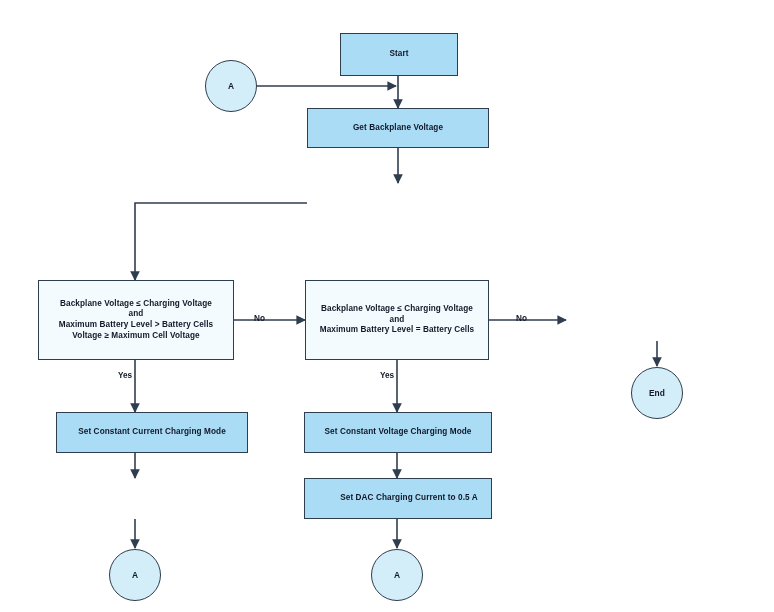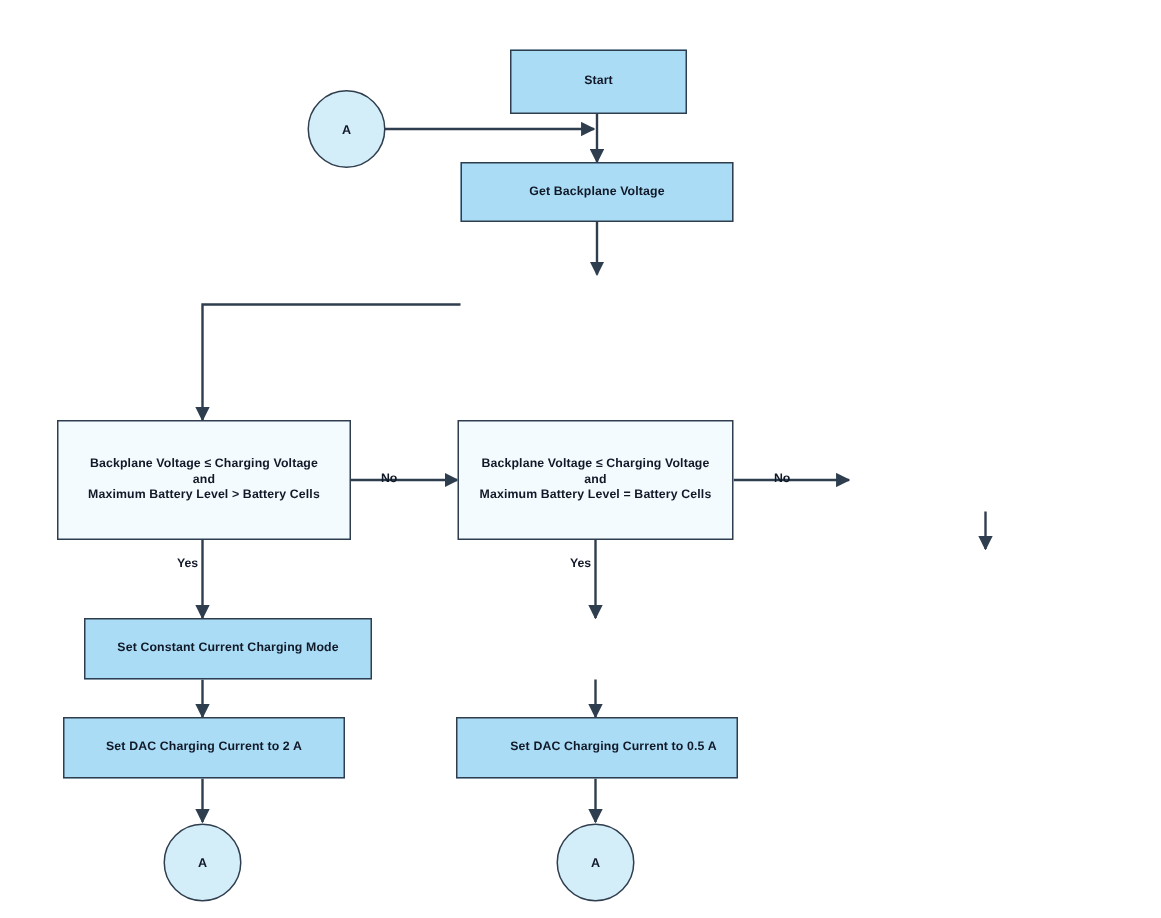--- a/index.html
+++ b/index.html
@@ -121,38 +121,42 @@
 
   <div class="node proc" style="left:307px; top:108px; width:182px; height:40px;">
     <span class="lbl">Get Backplane Voltage</span>
   </div>
 
 
   <div class="node decision" style="left:38px; top:280px; width:196px; height:80px; flex-direction:column; justify-content:center;">
     <span class="lbl">Backplane Voltage ≤ Charging Voltage</span>
     <span class="lbl">and</span>
     <span class="lbl">Maximum Battery Level &gt; Battery Cells</span>
+    <span class="lbl">Voltage ≥ Maximum Cell Voltage</span>
   </div>
 
   <div class="node decision" style="left:305px; top:280px; width:184px; height:80px; flex-direction:column; justify-content:center;">
     <span class="lbl">Backplane Voltage ≤ Charging Voltage</span>
     <span class="lbl">and</span>
     <span class="lbl">Maximum Battery Level = Battery Cells</span>
   </div>
 
 
+  <div class="node term" style="left:631px; top:367px; width:52px; height:52px;">
+    <span class="lbl">End</span>
+  </div>
 
   <div class="node proc" style="left:56px; top:412px; width:192px; height:41px;">
     <span class="lbl">Set Constant Current Charging Mode</span>
   </div>
 
+  <div class="node proc" style="left:304px; top:412px; width:188px; height:41px;">
+    <span class="lbl">Set Constant Voltage Charging Mode</span>
+  </div>
 
-  <div class="node proc" style="left:42px; top:478px; width:188px; height:41px;">
-    <span class="lbl">Set DAC Charging Current to 2 A</span>
-  </div>
 
   <div class="node proc" style="left:304px; top:478px; width:188px; height:41px;padding-left:28px;">
     <span class="lbl">Set DAC Charging Current to 0.5 A</span>
   </div>
 
   <div class="node term" style="left:109px; top:549px; width:52px; height:52px;">
     <span class="lbl">A</span>
   </div>
 
   <div class="node term" style="left:371px; top:549px; width:52px; height:52px;">

